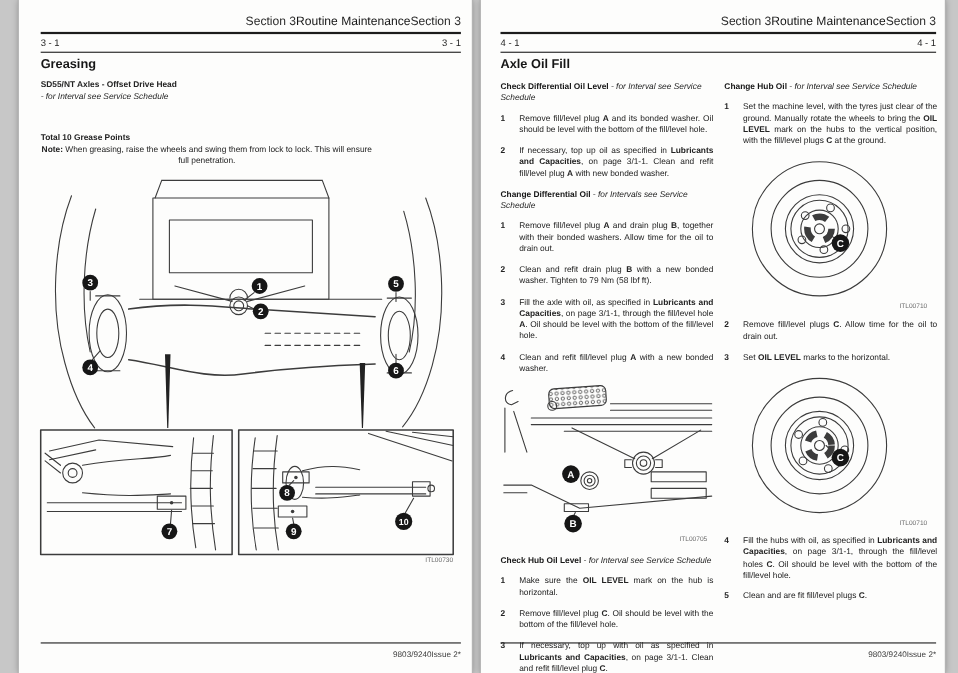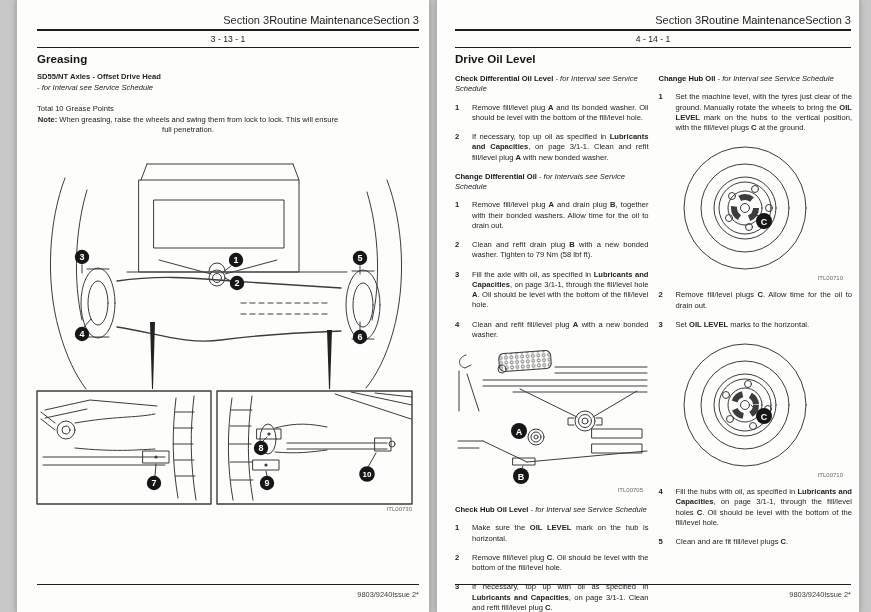--- a/index.html
+++ b/index.html
@@ -6,29 +6,29 @@
   body{width:871px;height:612px;position:relative;background:#c7c7c7;
        font-family:"Liberation Sans",sans-serif;color:#232323;overflow:hidden}
   .page{position:absolute;top:0;bottom:0;background:#fdfdfc;outline:1px solid #b3b3b3;
         box-shadow:0 0 6px rgba(0,0,0,.35)}
   #page-left{left:17px;width:412px}
   #page-right{left:437px;width:422px}
   .hdr{position:absolute;top:14px;left:20px;right:10px}
   .hdr-row{display:flex;justify-content:flex-end;align-items:baseline;font-size:11px;color:#2b2b2b}
   .hdr-center{font-weight:normal;color:#161616}
   .rule-thick{height:2.4px;background:#1c1c1c;margin-top:3px}
-  .pn-row{display:flex;justify-content:center;font-size:8.6px;padding:3px 0 3px}
+  .pn-row{display:flex;justify-content:space-between;font-size:8.6px;padding:3px 0 3px}
   .rule-thin{height:1px;background:#1c1c1c}
   .page-title{position:absolute;top:52px;font-size:11.6px;font-weight:bold;color:#161616}
   #page-left .page-title{left:20px}
   #page-right .page-title{left:18px}
   .lp-text{position:absolute;top:72px;left:20px;width:310px;font-size:7.6px;line-height:1.35}
   .sub-bold{font-weight:bold}
   .sub-italic{font-style:italic;margin-top:1px}
-  .total{font-weight:normal;margin-top:10px}
+  .total{font-weight:bold;margin-top:26px}
   .note{margin-top:1px;width:302px;text-align:center}
   .fig-left{position:absolute;left:18px;top:156px}
   .cols{position:absolute;top:70px;left:18px;right:7px;display:flex;gap:10px}
   .col{flex:1;min-width:0}
   .sec-h{font-size:7.6px;line-height:1.35;margin:0 0 8px}
   .sec-h b{color:#161616}
   .sec-h i{font-weight:normal}
   .mt{}
   .step{display:flex;margin-bottom:9px;font-size:7.6px;line-height:1.35}
   .step-n{width:17px;flex:none;font-weight:bold}
@@ -195,21 +195,21 @@
       <span>Section 3</span>
     </div>
     <div class="rule-thick"></div>
     <div class="pn-row">
       <span>4 - 1</span>
       <span>4 - 1</span>
     </div>
     <div class="rule-thin"></div>
   </div>
 
-  <div class="page-title">Drive Oil Level</div>
+  <div class="page-title">Axle Oil Fill</div>
 
   <div class="cols">
 
     <div class="col">
       <div class="sec-h" style="margin-top:4px"><b>Check Differential Oil Level</b><i> - for Interval see Service Schedule</i></div>
       <div>
           <div class="step">
             <span class="step-n">1</span>
             <span class="step-t"><span>Remove fill/level plug </span><b>A</b><span> and its bonded washer. Oil should be level with the bottom of the fill/level hole.</span></span>
           </div>

